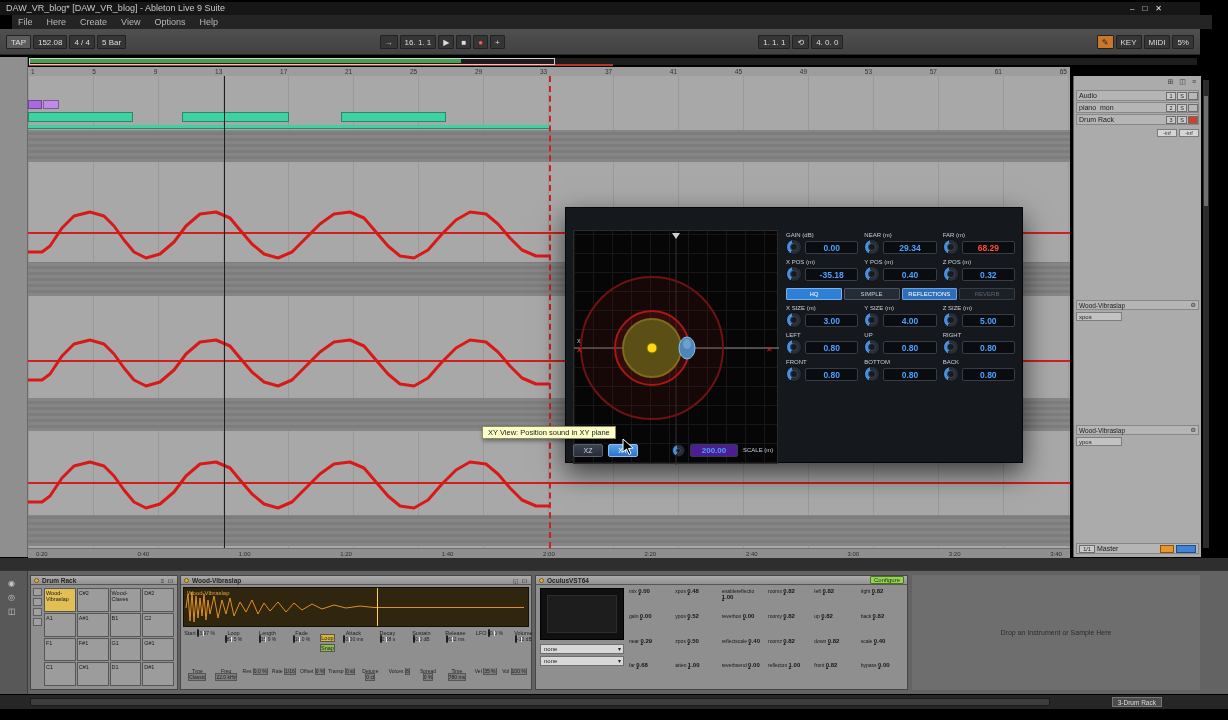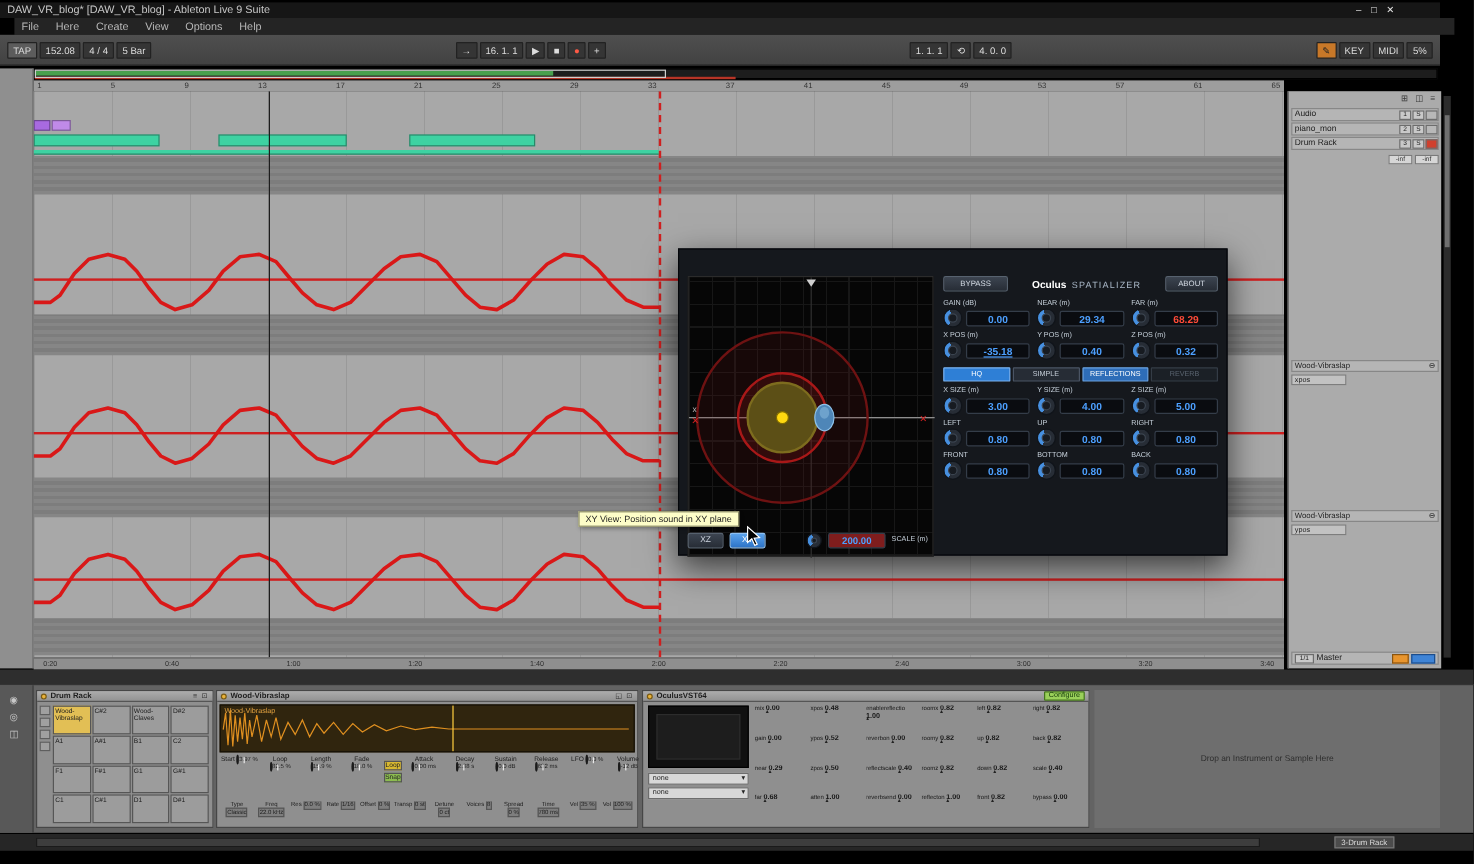--- a/index.html
+++ b/index.html
@@ -77,21 +77,21 @@
   .knob { width:16px; height:16px; border-radius:50%; background:conic-gradient(from 210deg,#4790e0 0 130deg,#272d36 130deg 360deg); position:relative; border:1px solid #10141a; flex:0 0 auto; }
   .knob::after { content:""; position:absolute; inset:3px; border-radius:50%; background:#171b21; border:1px solid #3b4450; }
   .pvalue { flex:1; height:13px; background:#0a0c10; border:1px solid #343d49; border-radius:2px; font-size:8.5px; font-weight:bold; text-align:center; line-height:12px; }
   .ptabs { display:flex; gap:2px; margin-top:6px; }
   .ptab { flex:1; height:12px; font-size:6px; text-align:center; line-height:11px; border:1px solid #444; overflow:hidden; white-space:nowrap; border-radius:1px; }
   .pl-footer { position:absolute; left:7px; bottom:5px; height:14px; display:flex; align-items:center; gap:5px; }
   .vbtn { width:30px; height:13px; font-size:7px; text-align:center; line-height:12px; border-radius:2px; }
   .vbtn-off { background:linear-gradient(#3c4450,#272d36); border:1px solid #57626f; color:#cfd6e0; }
   .vbtn-on { background:linear-gradient(#5aa2ec,#2d74c8); border:1px solid #8cc0f4; color:#fff; }
   .fknob { width:13px; height:13px; }
-  .fvalue { width:48px; height:13px; background:#7f1d1d; border:1px solid #343d49; border-radius:2px; font-size:8px; font-weight:bold; color:#4da0ff; text-align:center; line-height:12px; }
+  .fvalue { width:48px; height:13px; background:#4c1d95; border:1px solid #343d49; border-radius:2px; font-size:8px; font-weight:bold; color:#4da0ff; text-align:center; line-height:12px; }
   .flabel { font-size:6px; color:#c6d0da; }
 
   .tooltip { left:482px; top:426px; background:#fdfdc8; border:1px solid #8a8a66; color:#1d1d1d; font-size:7.5px; padding:1px 5px; z-index:60; box-shadow:1px 2px 4px rgba(0,0,0,0.4); white-space:nowrap; }
   .cursor { left:622px; top:438px; z-index:70; }
 
   
   .device-area { top:570px; left:0; width:1228px; height:124px; background:#636363; border-top:1px solid #333; }
   .da-strip { position:absolute; left:0; top:0; width:28px; height:100%; background:#585858; border-right:1px solid #3c3c3c; color:#c8c8c8; font-size:8px; padding:6px 0 0 8px; line-height:14px; }
   .device { position:absolute; top:4px; bottom:4px; background:#8f8f8f; border:1px solid #464646; }
   .dev-hdr { position:absolute; top:0; left:0; right:0; height:9px; background:linear-gradient(#acacac,#929292); border-bottom:1px solid #555; display:flex; align-items:center; gap:3px; padding:0 3px; font-size:6.5px; font-weight:bold; color:#1e1e1e; }
@@ -333,27 +333,20 @@
           <circle cx="78" cy="117" r="5" fill="#ffd810" stroke="#806c00"></circle>
           <ellipse cx="113" cy="117" rx="8" ry="11" fill="#4e86b8" stroke="#8cc0e8" stroke-width="1"></ellipse>
           <ellipse cx="113" cy="113" rx="4" ry="5" fill="#6ea2cc"></ellipse>
           <text x="3" y="112" fill="#b8b8b8" font-size="7">x</text>
           <text x="2" y="122" fill="#d42222" font-size="8">✕</text>
           <text x="192" y="121" fill="#d42222" font-size="8">✕</text>
         </svg>
       </div>
 
       <div class="pl-params">
-        <div class="pl-top">
-          <div class="pbtn" style="width:54px;">BYPASS</div>
-          <div class="brand">
-            <b>Oculus</b> <span>SPATIALIZER</span>
-          </div>
-          <div class="pbtn" style="width:44px;">ABOUT</div>
-        </div>
 
         <div class="pgrid">
 
             <div class="pcell">
               <div class="plabel">GAIN (dB)</div>
               <div class="prow">
                 <div class="knob"></div>
                 <div class="pvalue" style="color: rgb(77, 160, 255);">0.00</div>
               </div>
             </div>
@@ -371,21 +364,21 @@
               <div class="prow">
                 <div class="knob"></div>
                 <div class="pvalue" style="color: rgb(255, 75, 56);">68.29</div>
               </div>
             </div>
 
             <div class="pcell">
               <div class="plabel">X POS (m)</div>
               <div class="prow">
                 <div class="knob"></div>
-                <div class="pvalue" style="color: rgb(77, 160, 255); text-decoration: underline;">-35.18</div>
+                <div class="pvalue" style="color: rgb(77, 160, 255);">-35.18</div>
               </div>
             </div>
 
             <div class="pcell">
               <div class="plabel">Y POS (m)</div>
               <div class="prow">
                 <div class="knob"></div>
                 <div class="pvalue" style="color: rgb(77, 160, 255);">0.40</div>
               </div>
             </div>

